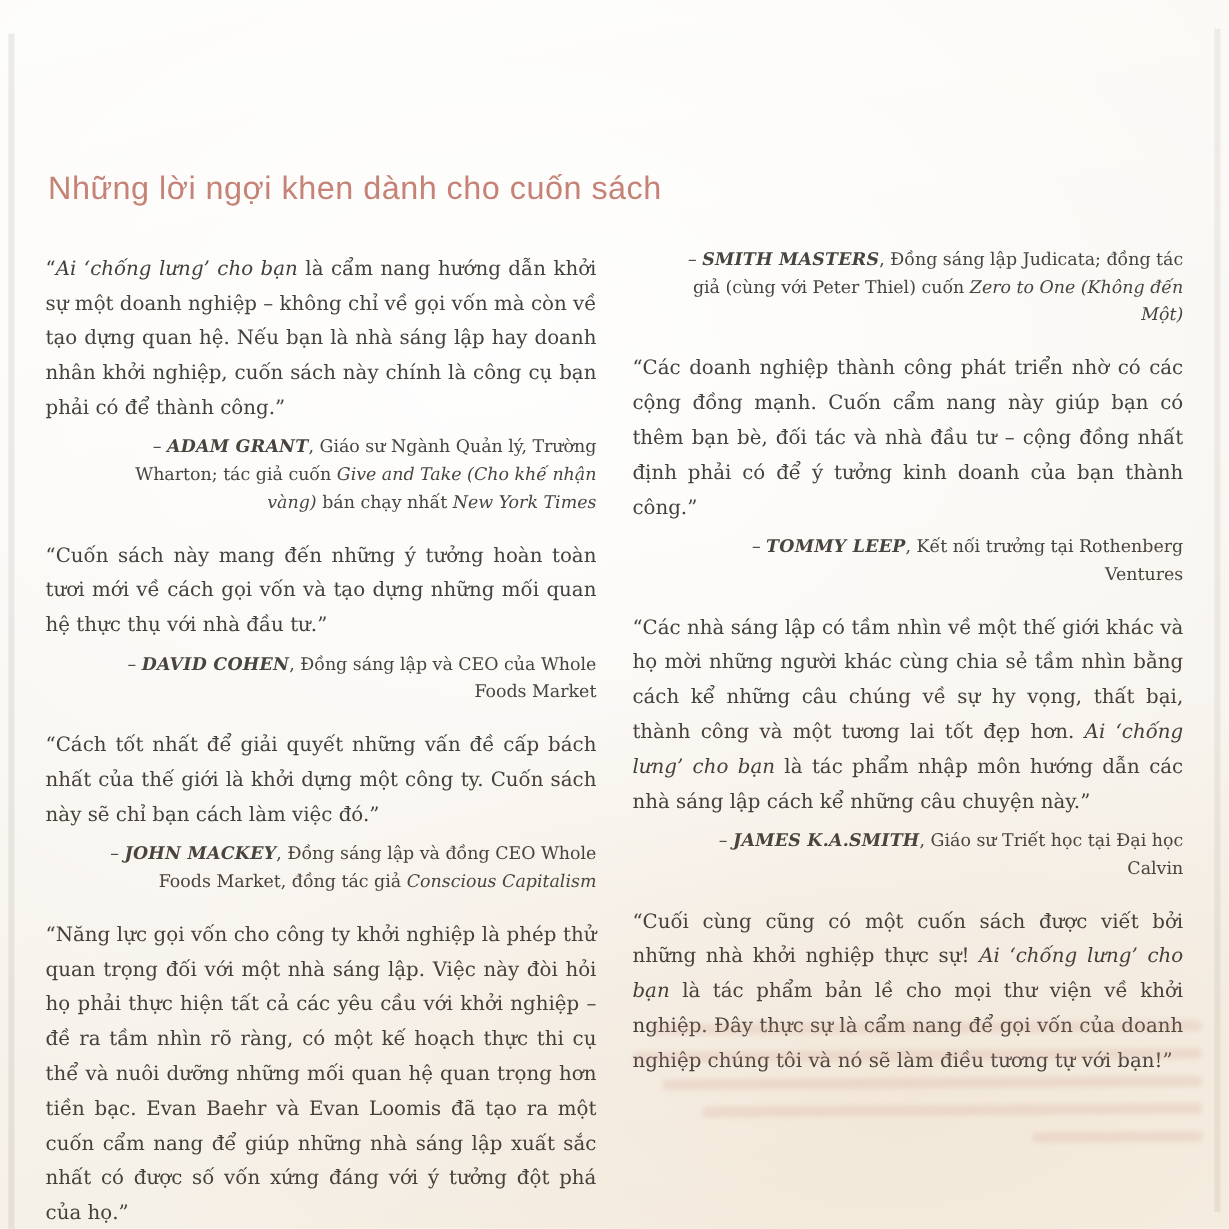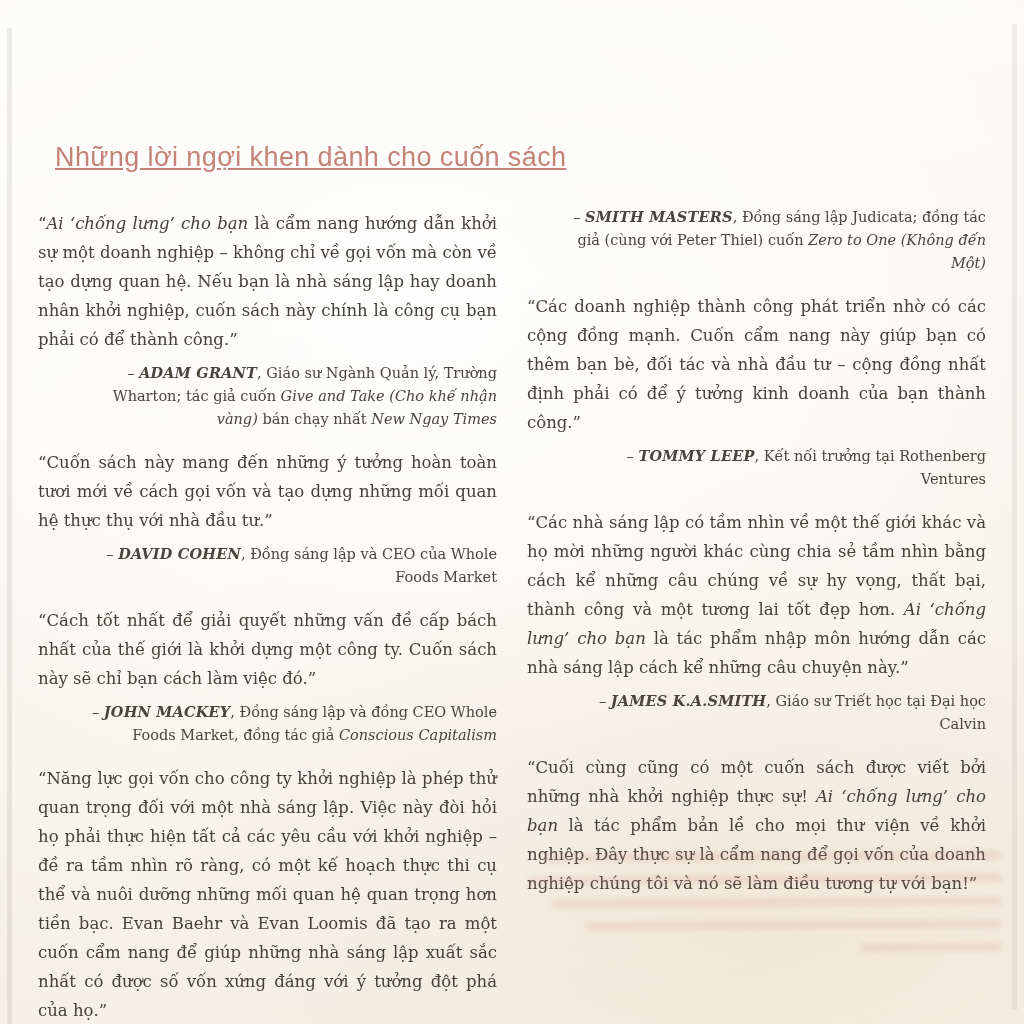--- a/index.html
+++ b/index.html
@@ -26,23 +26,22 @@
 
   .content {
     position: absolute;
     left: 38px; right: 38px; top: 142px;
   }
   .page-title {
     font-family: "Liberation Sans", sans-serif;
     font-size: 27px;
     font-weight: 400;
     letter-spacing: 0.4px;
-    margin: 0 0 32px 17px;
+    margin: 0 0 32px 2px;
     opacity: 0.92;
-    text-decoration: underline;
   }
   .cols {
     display: flex;
     gap: 30px;
   }
   .col { flex: 1 1 0; min-width: 0; }
 
   .t-quote {
     font-size: 16.5px;
     line-height: 29px;
@@ -82,21 +81,21 @@
 <div class="edge-left"></div>
 <div class="edge-right"></div>
 
 <div class="content">
   <h1 class="page-title" style="color: rgb(193, 120, 107);">Những lời ngợi khen dành cho cuốn sách</h1>
 
   <div class="cols">
     <div class="col">
       <div>
         <p class="t-quote"><span>“</span><span class="s-i">Ai ‘chống lưng’ cho bạn</span><span> là cẩm nang hướng dẫn khởi sự một doanh nghiệp – không chỉ về gọi vốn mà còn về tạo dựng quan hệ. Nếu bạn là nhà sáng lập hay doanh nhân khởi nghiệp, cuốn sách này chính là công cụ bạn phải có để thành công.”</span></p>
-        <p class="t-attr"><span>– </span><span class="s-bi">ADAM GRANT</span><span>, Giáo sư Ngành Quản lý, Trường Wharton; tác giả cuốn </span><span class="s-i">Give and Take (Cho khế nhận vàng)</span><span> bán chạy nhất </span><span class="s-i">New Ngay Times</span></p>
+        <p class="t-attr"><span>– </span><span class="s-bi">ADAM GRANT</span><span>, Giáo sư Ngành Quản lý, Trường Wharton; tác giả cuốn </span><span class="s-i">Give and Take (Cho khế nhận vàng)</span><span> bán chạy nhất </span><span class="s-i">New York Times</span></p>
       </div>
       <div>
         <p class="t-quote"><span>“Cuốn sách này mang đến những ý tưởng hoàn toàn tươi mới về cách gọi vốn và tạo dựng những mối quan hệ thực thụ với nhà đầu tư.”</span></p>
         <p class="t-attr"><span>– </span><span class="s-bi">DAVID COHEN</span><span>, Đồng sáng lập và CEO của Whole Foods Market</span></p>
       </div>
       <div>
         <p class="t-quote"><span>“Cách tốt nhất để giải quyết những vấn đề cấp bách nhất của thế giới là khởi dựng một công ty. Cuốn sách này sẽ chỉ bạn cách làm việc đó.”</span></p>
         <p class="t-attr"><span>– </span><span class="s-bi">JOHN MACKEY</span><span>, Đồng sáng lập và đồng CEO Whole Foods Market, đồng tác giả </span><span class="s-i">Conscious Capitalism</span></p>
       </div>
       <div>

